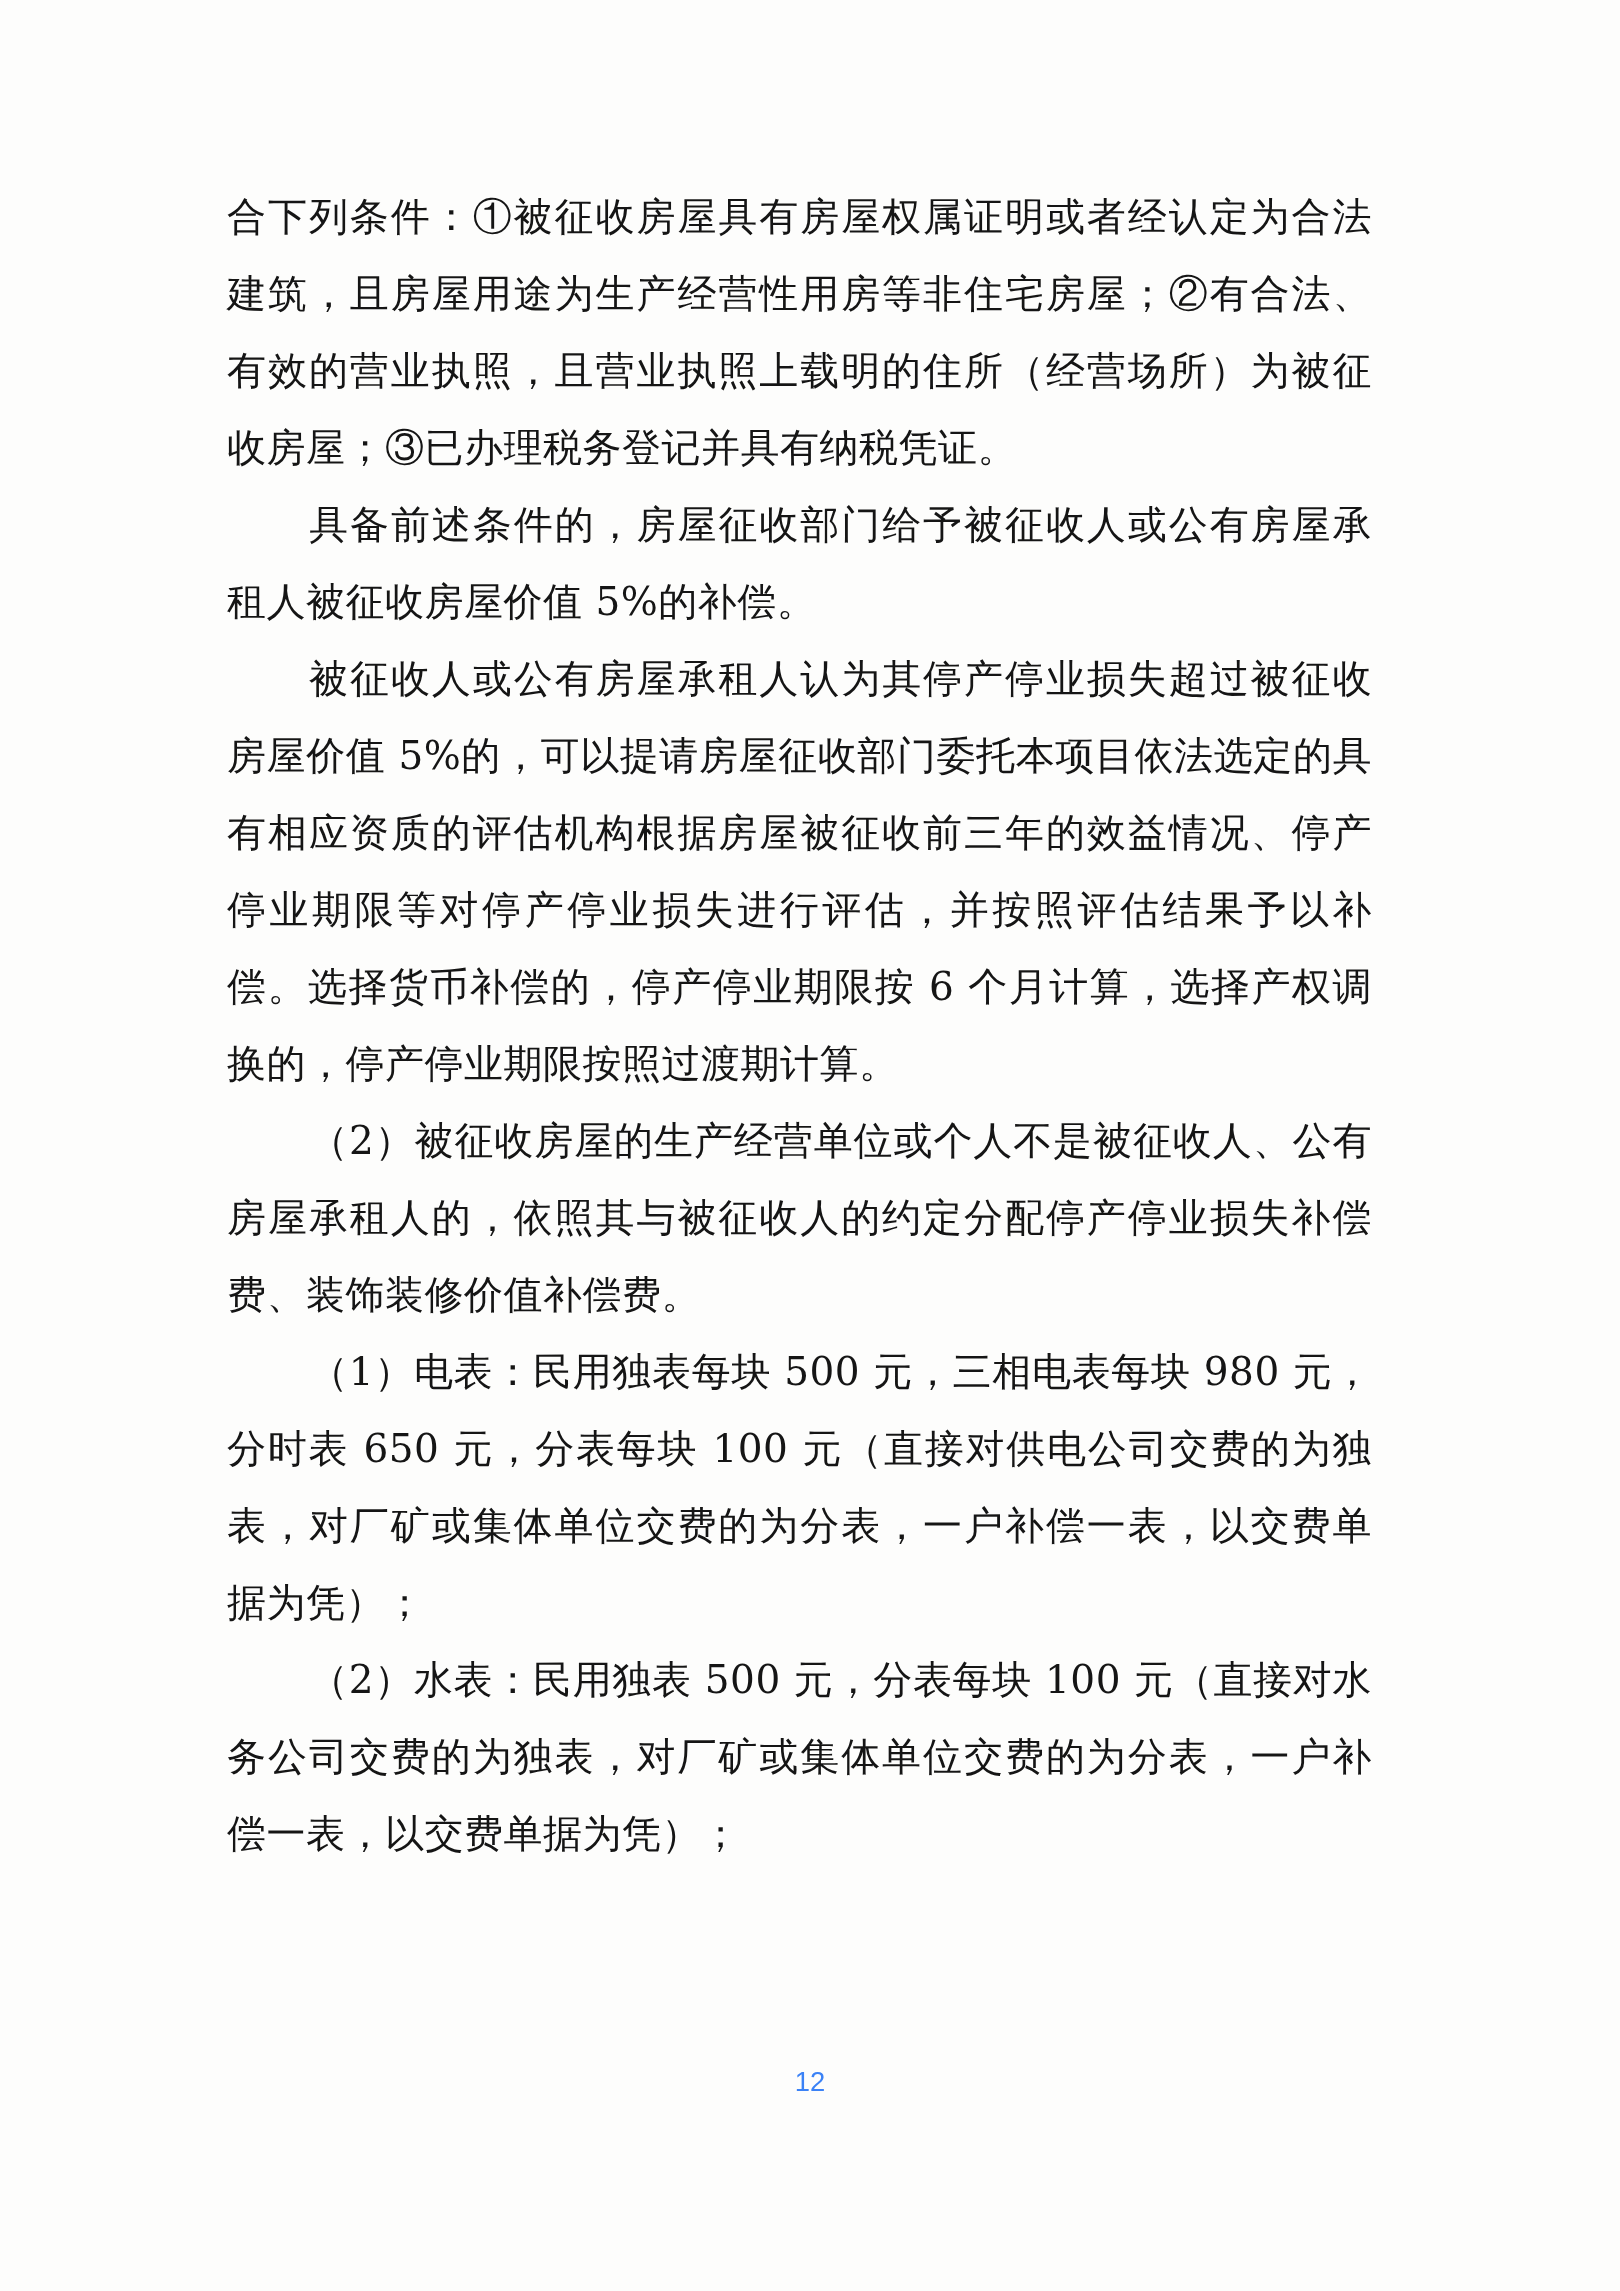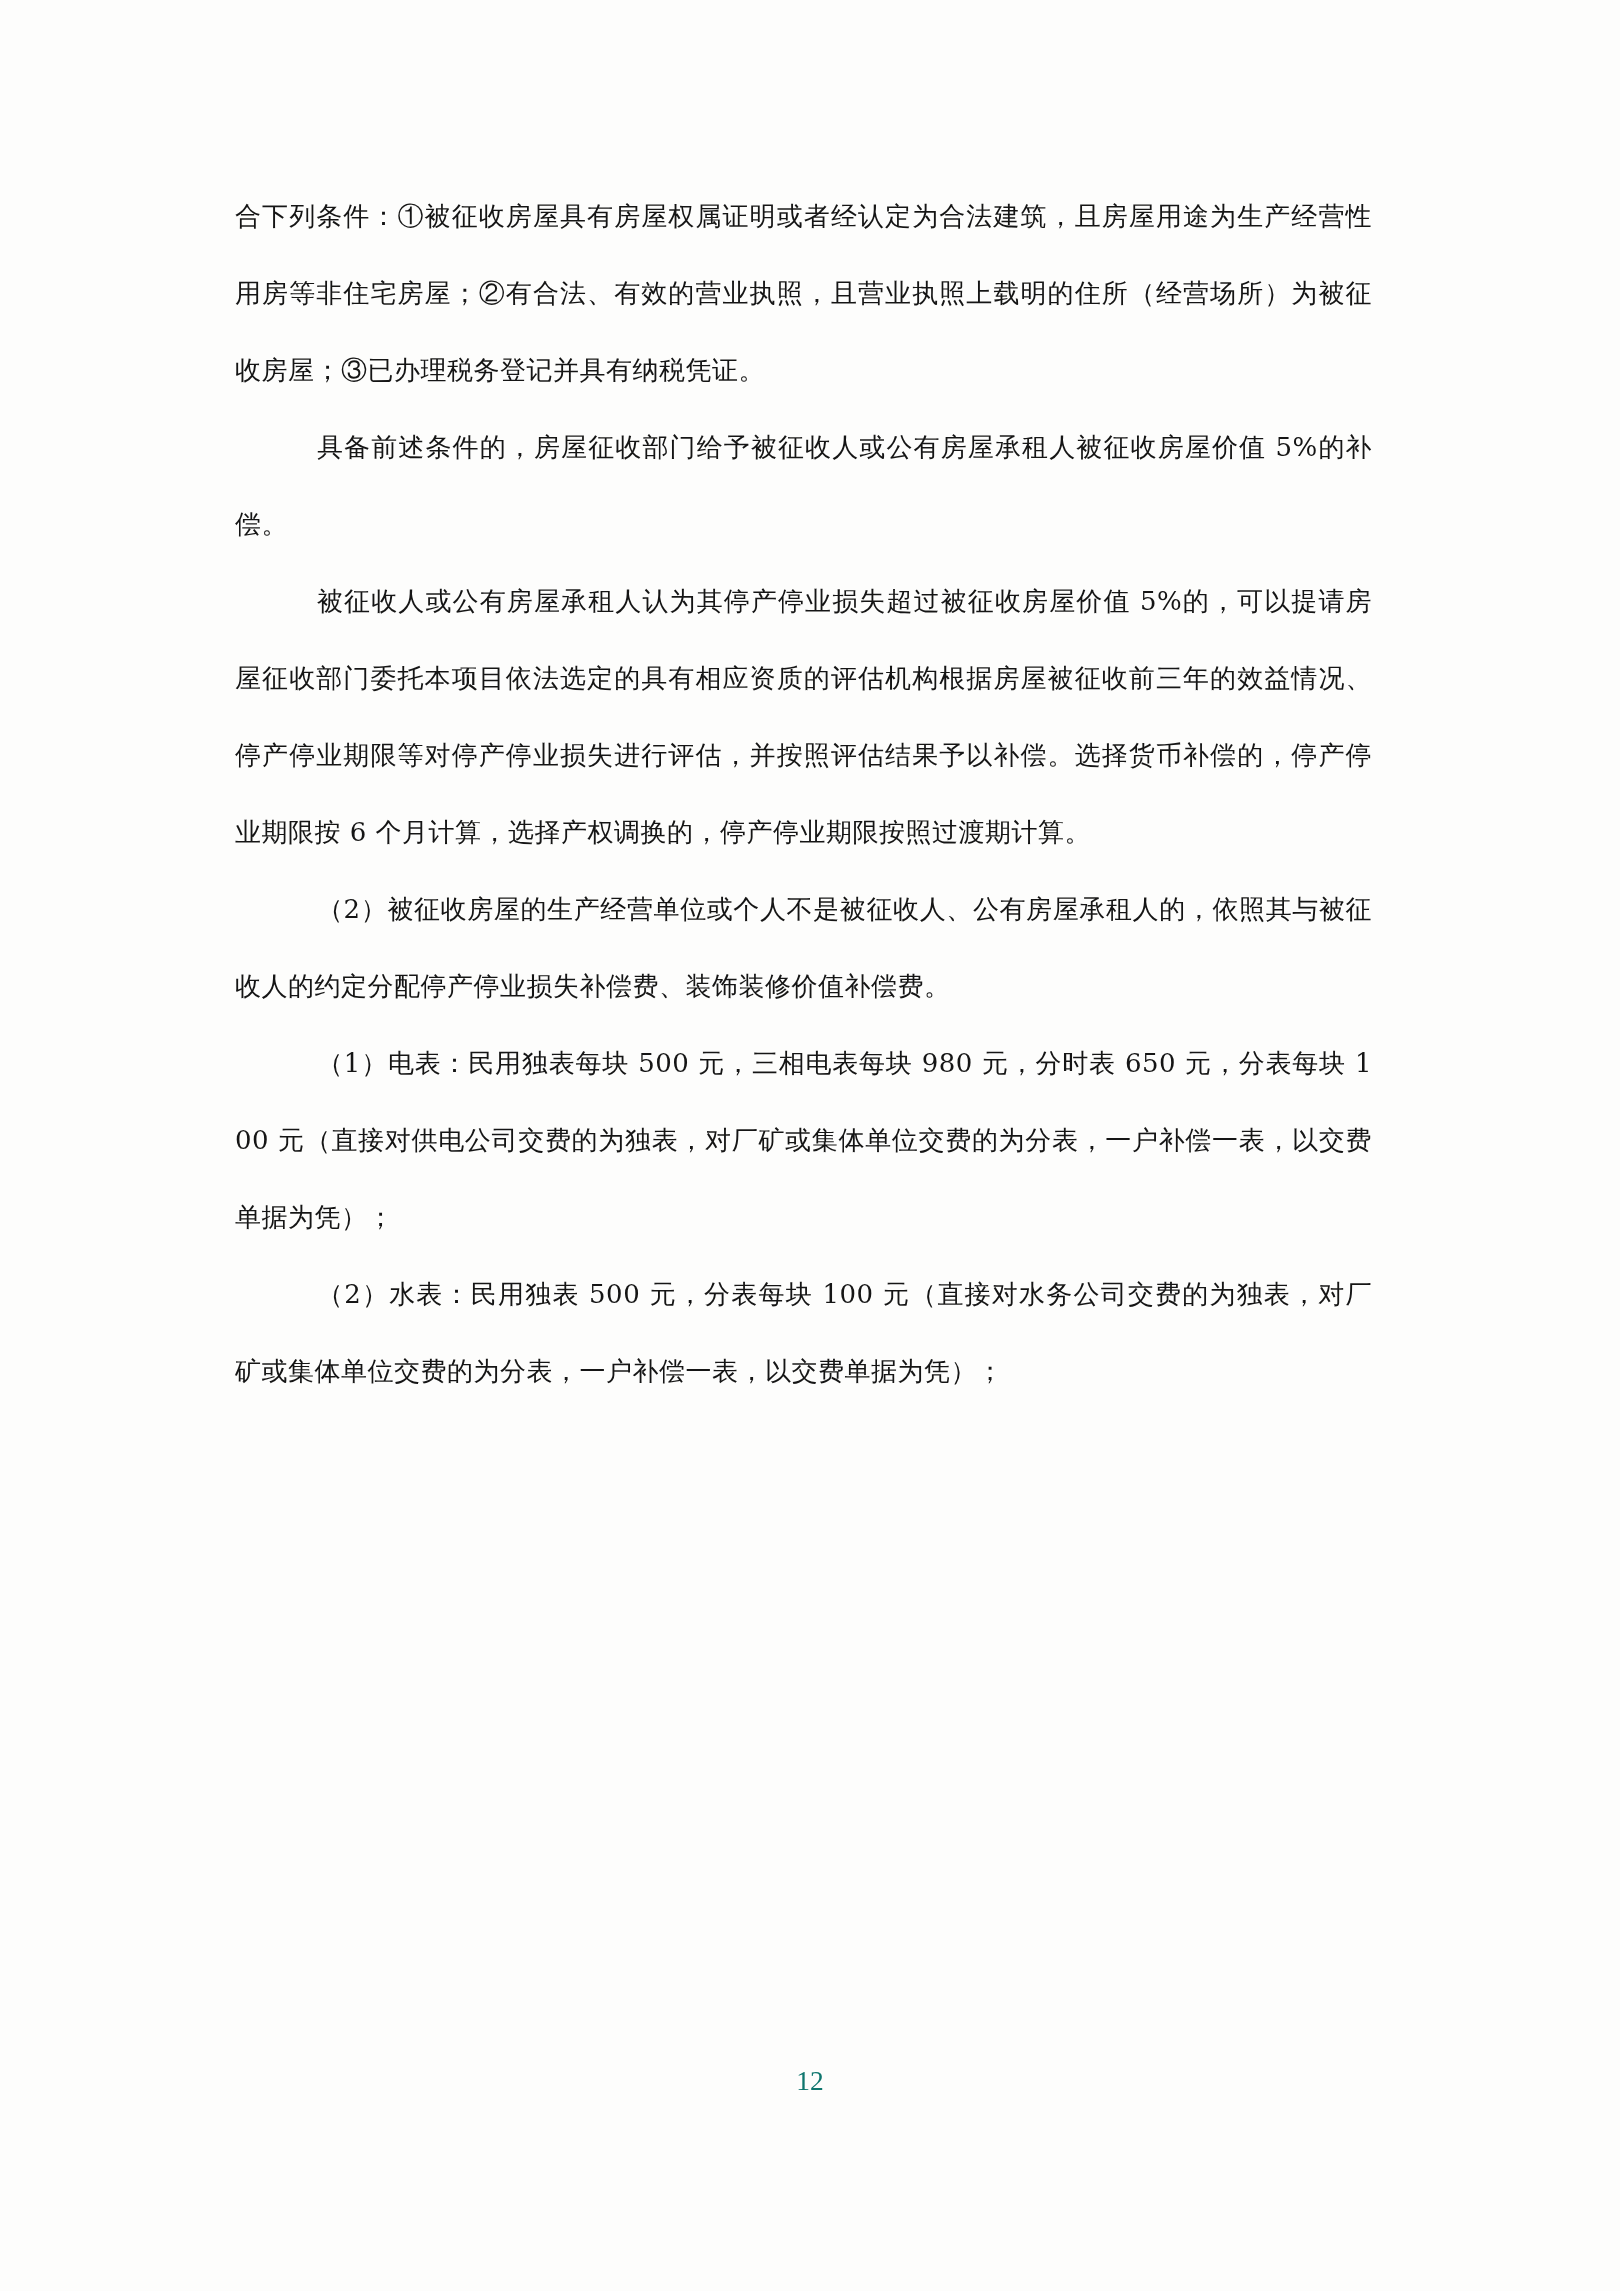--- a/index.html
+++ b/index.html
@@ -17,26 +17,26 @@
     color: #151515;
     overflow: hidden;
   }
   .content {
     position: absolute;
     left: 223px;
     top: 178px;
     width: 1149px;
   }
   .para {
-    font-size: 26px;
+    font-size: 39px;
     line-height: 77px;
     letter-spacing: 0.5px;
     text-align: justify;
     text-justify: inter-ideograph;
-    margin: 0 0 0 12px;
+    margin: 0 0 0 4px;
     white-space: pre-wrap;
     word-break: break-all;
   }
   .indent {
     text-indent: 82px;
   }
   .heading {
     font-size: 39px;
     line-height: 77px;
     font-weight: bold;
@@ -44,22 +44,22 @@
     margin: 0;
     letter-spacing: 0.5px;
   }
   .page-number {
     position: absolute;
     left: 0;
     right: 0;
     top: 2066px;
     text-align: center;
     font-size: 27.4px;
-    font-family: Liberation Serif, serif;
-    color: #0f766e;
+    font-family: Liberation Sans, sans-serif;
+    color: #3b82f6;
   }
 </style>
 </head>
 <body>
 
 <div class="page">
   <div class="content">
     <p class="para">合下列条件：①被征收房屋具有房屋权属证明或者经认定为合法建筑，且房屋用途为生产经营性用房等非住宅房屋；②有合法、有效的营业执照，且营业执照上载明的住所（经营场所）为被征收房屋；③已办理税务登记并具有纳税凭证。</p>
     <p class="para indent">具备前述条件的，房屋征收部门给予被征收人或公有房屋承租人被征收房屋价值 5%的补偿。</p>
     <p class="para indent">被征收人或公有房屋承租人认为其停产停业损失超过被征收房屋价值 5%的，可以提请房屋征收部门委托本项目依法选定的具有相应资质的评估机构根据房屋被征收前三年的效益情况、停产停业期限等对停产停业损失进行评估，并按照评估结果予以补偿。选择货币补偿的，停产停业期限按 6 个月计算，选择产权调换的，停产停业期限按照过渡期计算。</p>

